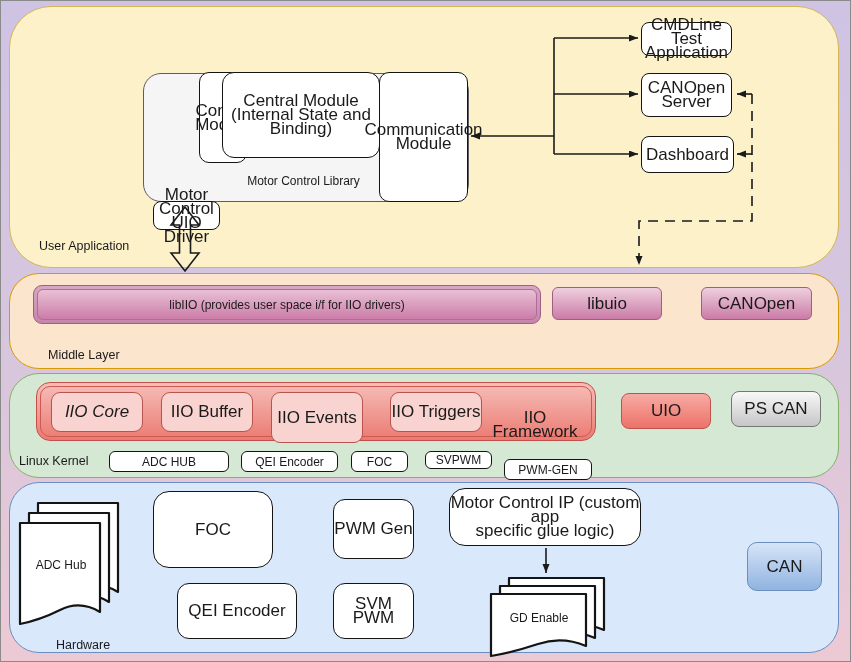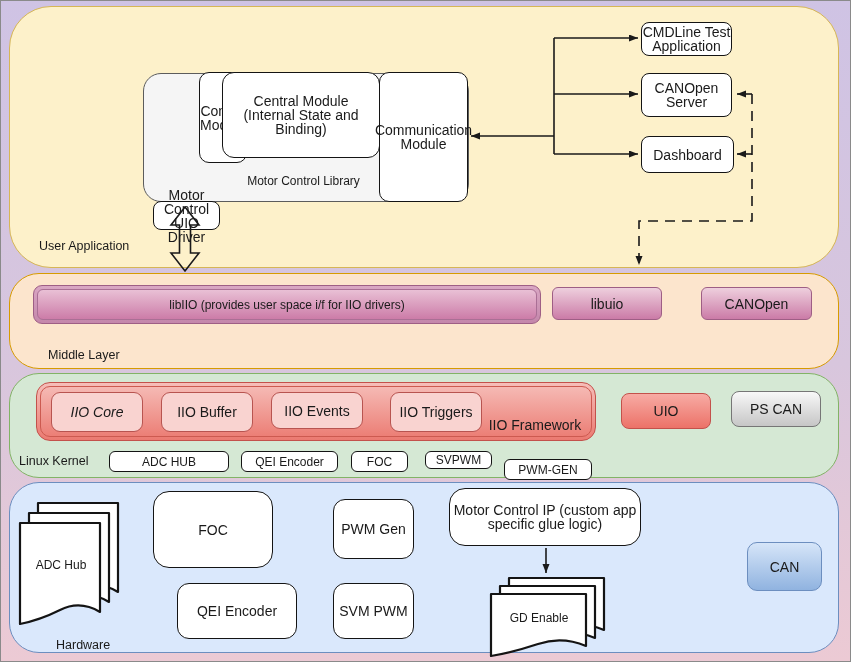--- a/index.html
+++ b/index.html
@@ -10,21 +10,21 @@
     background:linear-gradient(180deg,#cfc3e4 0%,#d8c6dd 55%,#eccad4 100%);
     color:#1a1a1a;
   }
   .layer { position:absolute; left:8px; width:830px; border-radius:30px; }
   .layer-user   { top:5px;   height:262px; background:#fdf1ca; border:1.4px solid #d6b656; border-radius:42px; }
   .layer-middle { top:272px; height:96px;  background:#fce5cd; border:1.4px solid #d79b00; }
   .layer-kernel { top:372px; height:105px; background:#d5e8d4; border:1.4px solid #82b366; }
   .layer-hw     { top:481px; height:171px; background:#dae8fc; border:1.4px solid #6c8ebf; }
   .layer-label { position:absolute; font-size:12.5px; color:#1a1a1a; white-space:nowrap; }
   .box { position:absolute; display:flex; align-items:center; justify-content:center;
-         text-align:center; font-size:14px; line-height:14px; white-space:pre-line; }
+         text-align:center; font-size:17px; line-height:14px; white-space:pre-line; }
   .white { background:#ffffff; border:1.6px solid #141414; border-radius:8px; }
   .gray-container { position:absolute; background:#f5f5f5; border:1.2px solid #5c5c5c; border-radius:18px; }
   .pinkbtn { background:linear-gradient(180deg,#eecfdd 0%,#cb7ba7 100%);
              border:1px solid #9e5e85; border-radius:6px; }
   .libiio-outer { position:absolute; background:linear-gradient(180deg,#d9a6c3,#c487ab);
                   border:1px solid #9e5e85; border-radius:9px; padding:3px; }
   .libiio-inner { width:100%; height:100%; border-radius:6px; border:1px solid #aa6f95;
                   background:linear-gradient(180deg,#e9c0d5 0%,#cc7ca8 100%);
                   display:flex; align-items:center; justify-content:center;
                   font-size:12px; }
@@ -76,21 +76,21 @@
 
   <div class="libiio-outer" style="left:32px; top:284px; width:508px; height:39px;">
     <div class="libiio-inner">libIIO (provides user space i/f for IIO drivers)</div>
   </div>
   <div class="box pinkbtn" style="left:551px; top:286px; width:110px; height:33px;">libuio</div>
   <div class="box pinkbtn" style="left:700px; top:286px; width:111px; height:33px;">CANOpen</div>
 
   <div class="red-outer" style="left:35px; top:381px; width:560px; height:59px;"></div>
   <div class="box iio-mod" style="left:50px; top:391px; width:92px; height:40px;font-style:italic;">IIO Core</div>
   <div class="box iio-mod" style="left:160px; top:391px; width:92px; height:40px;">IIO Buffer</div>
-  <div class="box iio-mod" style="left:270px; top:391px; width:92px; height:37px;text-align:center;">IIO Events</div>
+  <div class="box iio-mod" style="left:270px; top:391px; width:92px; height:51px;text-align:center;">IIO Events</div>
   <div class="box iio-mod" style="left:389px; top:391px; width:92px; height:40px;">IIO Triggers</div>
   <div class="box" style="left:484px; top:416px; width:100px; height:16px;">IIO Framework</div>
   <div class="box pscan-box" style="left:730px; top:390px; width:90px; height:36px;">PS CAN</div>
   <div class="box uio-box" style="left:620px; top:392px; width:90px; height:36px;">UIO</div>
 
   <div class="box drv" style="left:108px; top:450px; width:120px; height:21px;">ADC HUB</div>
   <div class="box drv" style="left:240px; top:450px; width:97px; height:21px;">QEI Encoder</div>
   <div class="box drv" style="left:350px; top:450px; width:57px; height:21px;">FOC</div>
   <div class="box drv" style="left:424px; top:450px; width:67px; height:18px;">SVPWM</div>
   <div class="box drv" style="left:503px; top:450px; width:88px; height:21px;margin-top:8px;">PWM-GEN</div>

